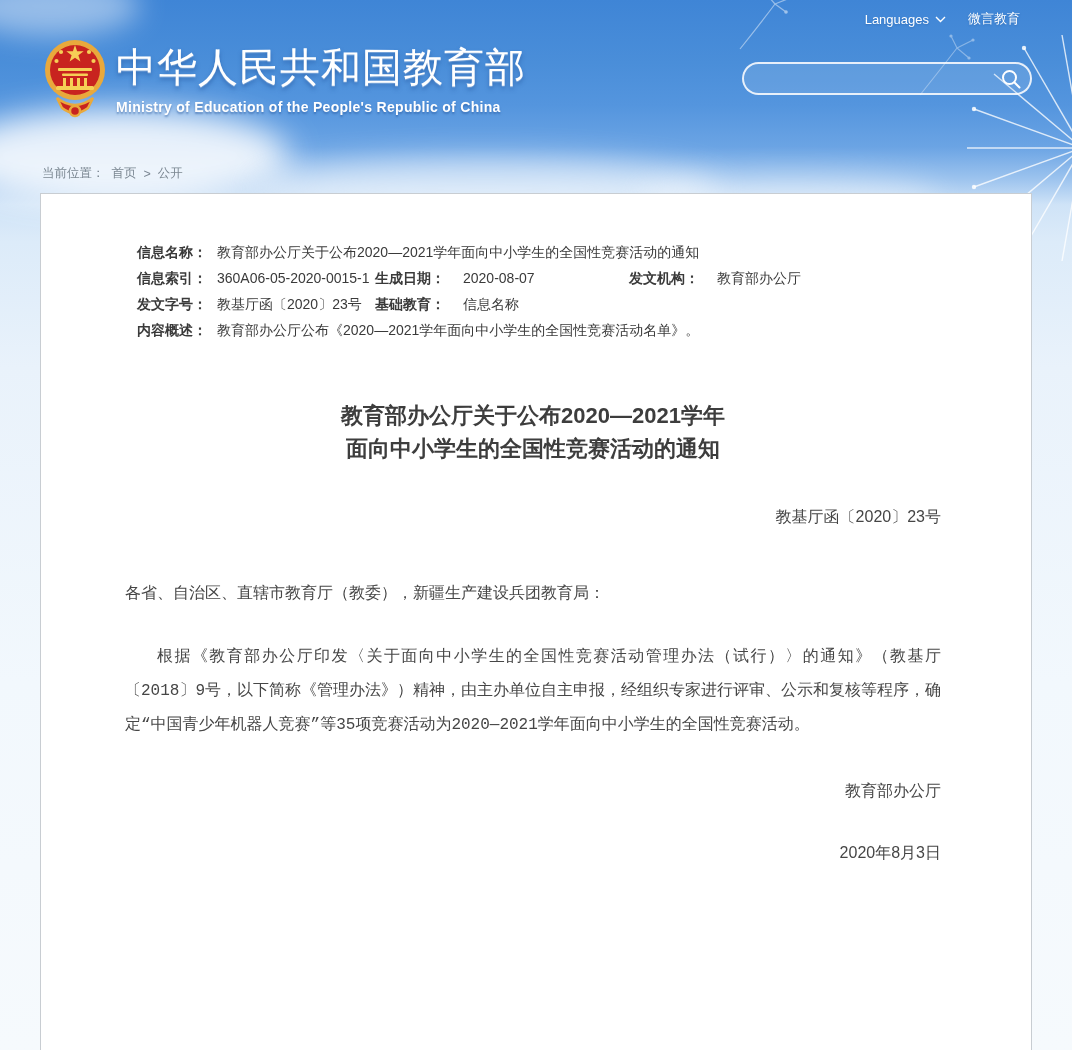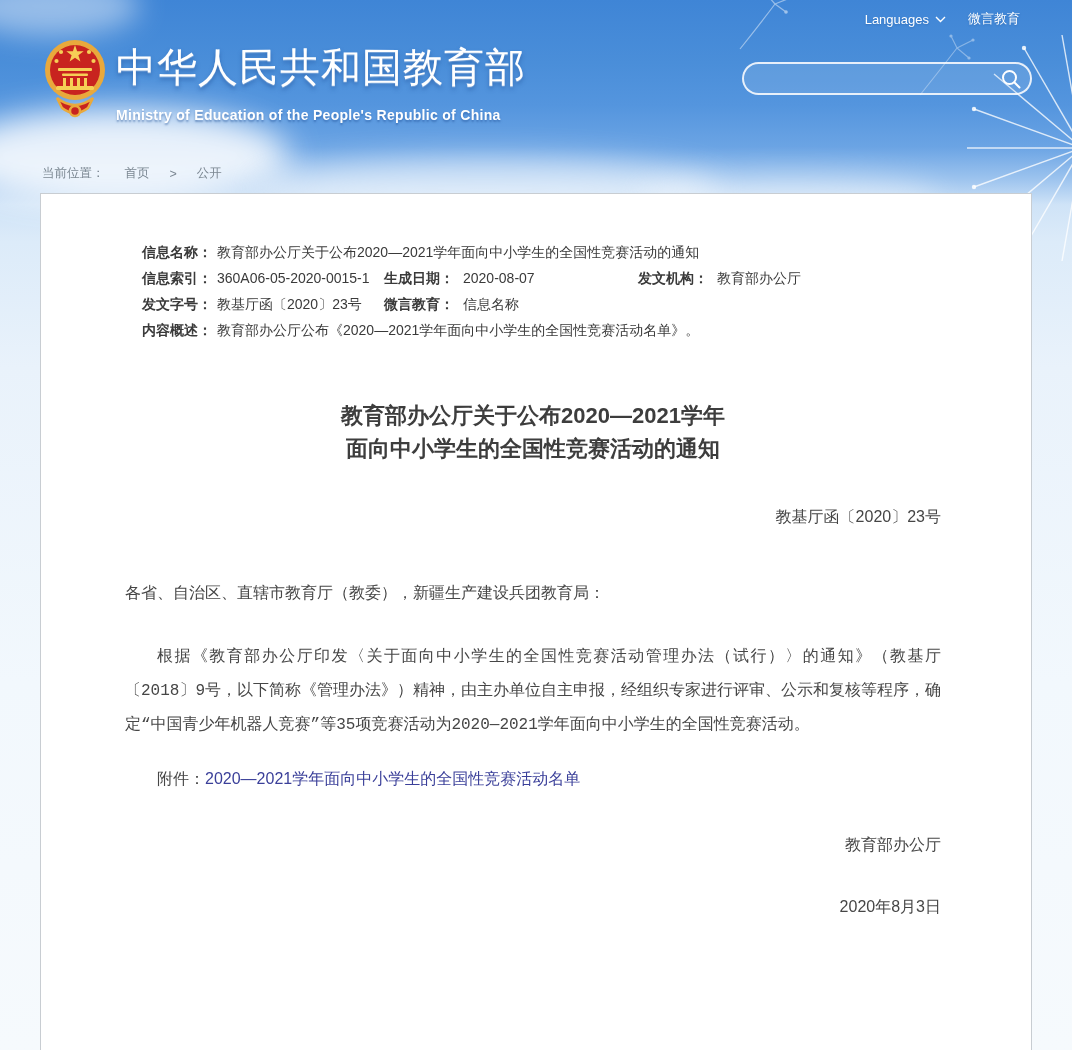--- a/index.html
+++ b/index.html
@@ -26,21 +26,21 @@
   .dandelion-sprig-b { position: absolute; left: 915px; top: 30px; opacity: .4; }
   
   .emblem { position: absolute; left: 44px; top: 32px; cursor: pointer; }
   .site-text { position: absolute; left: 116px; top: 40px; color: #fff; }
   .site-zh {
     font-size: 40px; font-weight: normal; letter-spacing: 1px;
     text-shadow: 0 3px 4px rgba(31,79,150,.55), 0 1px 0 rgba(255,255,255,.35);
     white-space: nowrap;
   }
   .site-en {
-    margin-top: 12px; font-size: 14px; font-weight: bold; letter-spacing: .3px;
+    margin-top: 4px; font-size: 14px; font-weight: bold; letter-spacing: .3px;
     text-shadow: 0 2px 2px rgba(31,79,150,.5);
     white-space: nowrap;
   }
   .top-links {
     position: absolute; right: 52px; top: 10px;
     display: flex; align-items: center; gap: 22px;
     color: #fff; font-size: 13px;
   }
   .top-link { display: flex; align-items: center; gap: 6px; cursor: pointer;
     text-shadow: 0 1px 2px rgba(31,79,150,.4); }
@@ -55,39 +55,39 @@
   .search-input {
     flex: 1; height: 100%; border: none; outline: none; background: transparent;
     padding: 0 14px; color: #fff; font-size: 14px;
     font-family: "Liberation Sans", sans-serif;
   }
   .search-btn { width: 38px; height: 100%; background: transparent; border: none;
     display: flex; align-items: center; justify-content: center; cursor: pointer; }
   
   .breadcrumb {
     position: absolute; left: 42px; top: 165px;
-    font-size: 12.5px; color: #7b8792; display: flex; gap: 20px; align-items: center;
+    font-size: 12.5px; color: #7b8792; display: flex; gap: 7px; align-items: center;
   }
   .breadcrumb a { color: #7b8792; text-decoration: none; cursor: pointer; }
   
   .panel {
     position: absolute; left: 40px; top: 193px;
     width: 992px; height: 900px;
     background: #fff; border: 1px solid #c8cdd2;
     padding: 49px 90px 0 84px;
   }
   
   .meta {
     margin-left: 12px;
     display: grid;
     grid-template-columns: 80px 158px 88px 166px 88px auto;
     row-gap: 8px;
     font-size: 14px; line-height: 18px; color: #3a3a3a;
   }
-  .meta .lbl { font-weight: bold; white-space: nowrap; text-align: center; }
+  .meta .lbl { font-weight: bold; white-space: nowrap; }
   .meta .val { white-space: nowrap; }
   .span5 { grid-column: 2 / 7; }
   .span3 { grid-column: 4 / 7; }
   
   .doc-title {
     margin-top: 60px; text-align: center;
     font-size: 22px; font-weight: bold; line-height: 33px; color: #3d3d3d;
   }
   .doc-number { margin-top: 42px; text-align: right; font-size: 16px; color: #454545; }
   .body-text { font-size: 16px; color: #464646; line-height: 34px; }
@@ -227,40 +227,37 @@
 
     <span class="lbl">信息索引：</span>
     <span class="val">360A06-05-2020-0015-1</span>
     <span class="lbl">生成日期：</span>
     <span class="val">2020-08-07</span>
     <span class="lbl">发文机构：</span>
     <span class="val">教育部办公厅</span>
 
     <span class="lbl">发文字号：</span>
     <span class="val">教基厅函〔2020〕23号</span>
-    <span class="lbl">微言教育：</span>
+    <span class="lbl">基础教育：</span>
     <span class="val span3">信息名称</span>
 
     <span class="lbl">内容概述：</span>
     <span class="val span5">教育部办公厅公布《2020—2021学年面向中小学生的全国性竞赛活动名单》。</span>
   </div>
 
   <div class="doc-title">
     <div>教育部办公厅关于公布2020—2021学年</div>
     <div>面向中小学生的全国性竞赛活动的通知</div>
   </div>
 
   <div class="doc-number">教基厅函〔2020〕23号</div>
 
   <div class="body-text salutation">各省、自治区、直辖市教育厅（教委），新疆生产建设兵团教育局：</div>
 
   <div class="body-text para">根据《教育部办公厅印发〈关于面向中小学生的全国性竞赛活动管理办法（试行）〉的通知》（教基厅〔2018〕9号，以下简称《管理办法》）精神，由主办单位自主申报，经组织专家进行评审、公示和复核等程序，确定“中国青少年机器人竞赛”等35项竞赛活动为2020—2021学年面向中小学生的全国性竞赛活动。</div>
 
 
-  <div class="body-text attachment">
-    <span>附件：</span><a>2020—2021学年面向中小学生的全国性竞赛活动名单</a>
-  </div>
 
   <div class="body-text signer">教育部办公厅</div>
 
   <div class="body-text sign-date">2020年8月3日</div>
 
 </div>
 
 </body></html>

